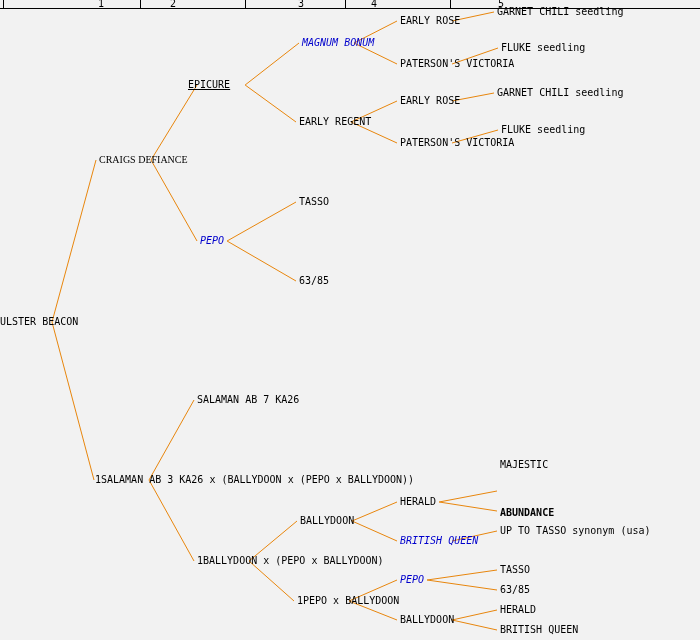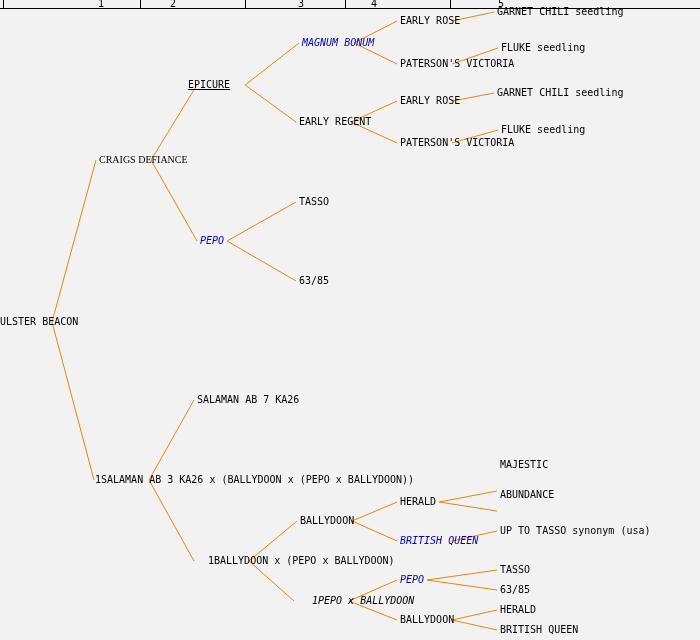--- a/index.html
+++ b/index.html
@@ -114,26 +114,26 @@
       <span class="node" style="left: 400px; top: 138px;">PATERSON'S VICTORIA</span>
       <span class="node" style="left: 99px; top: 155px; font-family: Liberation Serif, serif;">CRAIGS DEFIANCE</span>
       <span class="node" style="left: 299px; top: 197px;">TASSO</span>
       <span class="node link" style="left: 200px; top: 236px;">PEPO</span>
       <span class="node" style="left: 299px; top: 276px;">63/85</span>
       <span class="node" style="left: 0px; top: 317px;">ULSTER BEACON</span>
       <span class="node" style="left: 197px; top: 395px;">SALAMAN AB 7 KA26</span>
       <span class="node" style="left: 95px; top: 475px;">1SALAMAN AB 3 KA26 x (BALLYDOON x (PEPO x BALLYDOON))</span>
       <span class="node" style="left: 500px; top: 460px;">MAJESTIC</span>
       <span class="node" style="left: 400px; top: 497px;">HERALD</span>
-      <span class="node" style="left: 500px; top: 490px;">ABUNDANCE</span>
+      <span class="node" style="left: 500px; top: 508px; font-weight: bold;">ABUNDANCE</span>
       <span class="node" style="left: 300px; top: 516px;">BALLYDOON</span>
       <span class="node" style="left: 500px; top: 526px;">UP TO TASSO synonym (usa)</span>
       <span class="node link" style="left: 400px; top: 536px;">BRITISH QUEEN</span>
-      <span class="node" style="left: 197px; top: 556px; margin-left: 11px;">1BALLYDOON x (PEPO x BALLYDOON)</span>
+      <span class="node" style="left: 197px; top: 556px;">1BALLYDOON x (PEPO x BALLYDOON)</span>
       <span class="node" style="left: 500px; top: 565px;">TASSO</span>
       <span class="node link" style="left: 400px; top: 575px;">PEPO</span>
       <span class="node" style="left: 500px; top: 585px;">63/85</span>
-      <span class="node" style="left: 312px; top: 596px; font-style: italic;">1PEPO x BALLYDOON</span>
+      <span class="node" style="left: 297px; top: 596px;">1PEPO x BALLYDOON</span>
       <span class="node" style="left: 500px; top: 605px;">HERALD</span>
       <span class="node" style="left: 400px; top: 615px;">BALLYDOON</span>
       <span class="node" style="left: 500px; top: 625px;">BRITISH QUEEN</span>
     </div>
 </div>
 
 </body></html>

